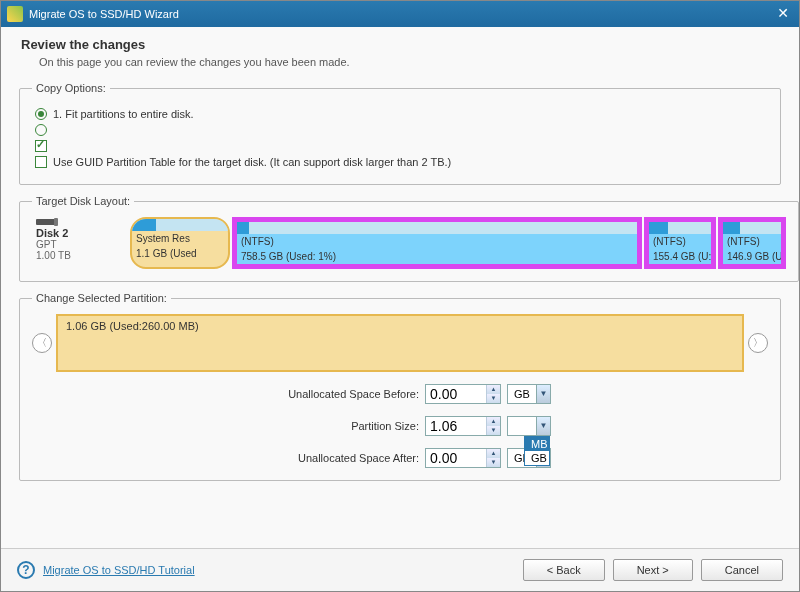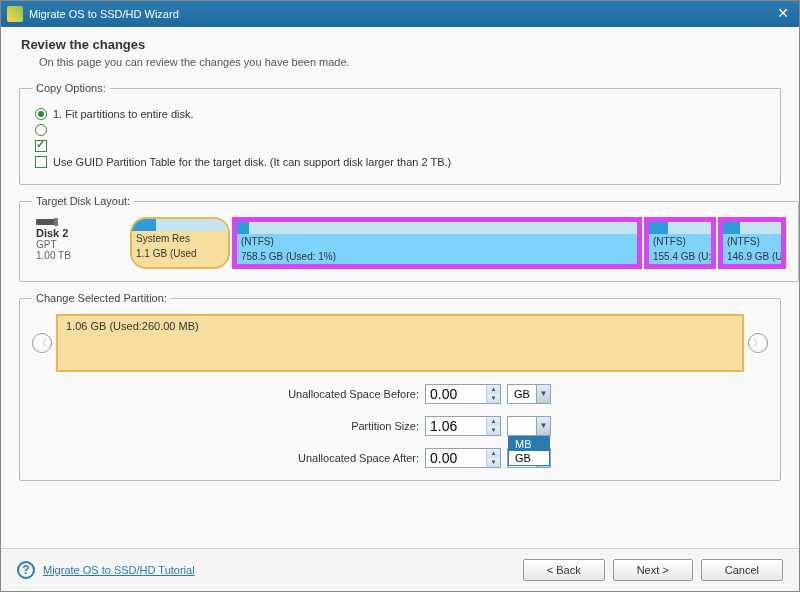--- a/index.html
+++ b/index.html
@@ -41,21 +41,21 @@
 .frow{display:flex;align-items:center;gap:6px}
 .frow label{width:170px;text-align:right;color:#333}
 .spin{display:flex;align-items:stretch;border:1px solid #8aa;background:#fff;height:20px}
 .spin input{border:none;width:60px;padding:0 4px;outline:none;font-size:14px}
 .spin .btns{width:14px;display:flex;flex-direction:column;border-left:1px solid #bcd}
 .spin .btns div{flex:1;font-size:6px;text-align:center;line-height:8px;background:linear-gradient(#eef,#cde);cursor:pointer;color:#357}
 .unit{border:1px solid #8aa;height:20px;display:flex;align-items:center;background:#fff}
 .unit span{padding:0 6px;line-height:18px}
 .unit .dd{width:14px;background:linear-gradient(#def,#bcd);border-left:1px solid #8aa;text-align:center;line-height:18px;color:#357;font-size:8px;cursor:pointer}
 .dropdown{position:relative}
-.dd-menu{position:absolute;top:19px;left:0;right:0;border:1px solid #2a7ab0;background:#fff;z-index:10}
+.dd-menu{position:absolute;top:19px;left:16px;right:0;border:1px solid #2a7ab0;background:#fff;z-index:10}
 .dd-menu div{padding:1px 6px;cursor:pointer}
 .dd-menu div.hl{background:#2a7ab0;color:#fff}
 .footer{border-top:1px solid #ccc;padding:10px 16px;display:flex;align-items:center;gap:8px;background:#f5f5f5}
 .help-ico{width:18px;height:18px;border:2px solid #2a7ab0;border-radius:50%;color:#2a7ab0;text-align:center;line-height:14px;font-weight:bold;font-size:12px}
 .footer a{color:#2a7ab0;text-decoration:underline;cursor:pointer}
 .footer .spacer{flex:1}
 .btn{border:1px solid #999;background:linear-gradient(#fff,#e8e8e8);padding:4px 23px;border-radius:2px;cursor:pointer;color:#333;min-width:70px;text-align:center}
 </style>
 </head>
 <body>

